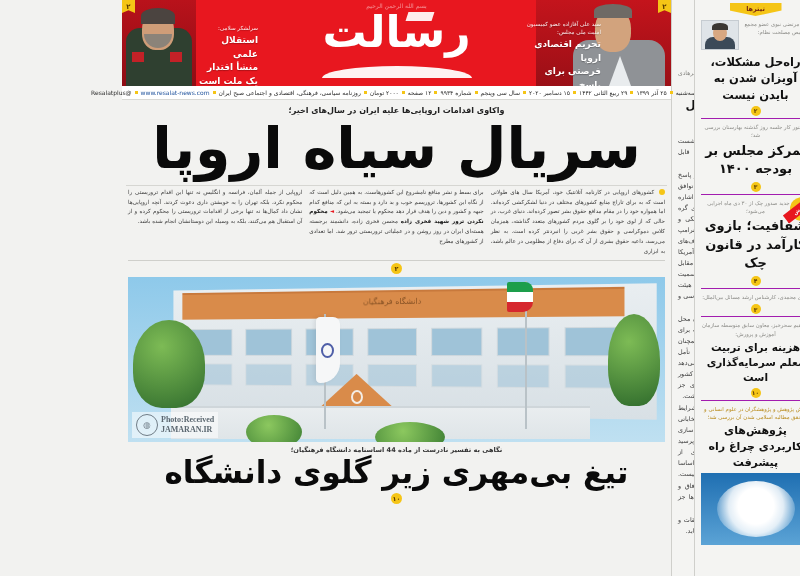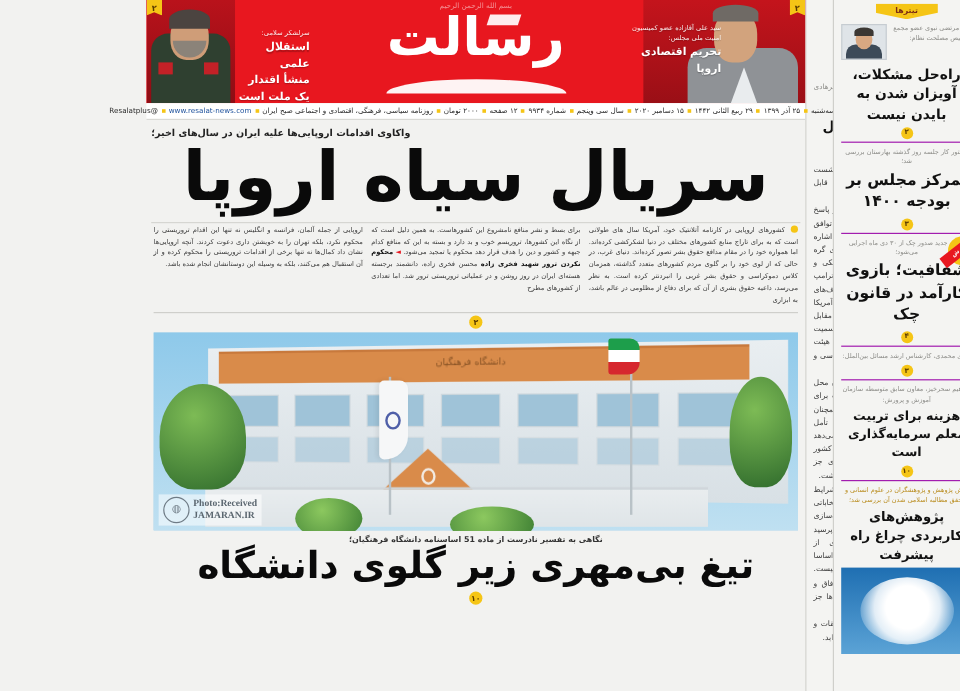--- a/index.html
+++ b/index.html
@@ -116,21 +116,21 @@
   .datebar .row { display: flex; align-items: center; gap: 3px; font-size: 6px; color: #2a2a2a; white-space: nowrap; }
   .datebar .sep { width: 3px; height: 3px; background: #f5c516; display: inline-block; }
   .datebar .site { color: #1b4f9b; }
 
   
   .center {
     position: absolute; top: 100px; right: 129px; left: 122px; bottom: 0;
     background: #f2f2f0; padding: 0 4px;
   }
   .kicker {
-    text-align: left; font-size: 8px; font-weight: bold; color: #222;
+    text-align: center; font-size: 8px; font-weight: bold; color: #222;
     padding: 6px 0 2px 0; letter-spacing: .1px;
   }
   .main-headline {
     text-align: center; font-size: 57px; font-weight: bold; color: #0a0a0a;
     line-height: 1.05; letter-spacing: -1px; padding: 2px 0 6px 0;
   }
   .cols {
     display: flex; gap: 7px; direction: rtl; padding: 2px 2px 0 2px;
     border-top: 1px solid #d6d6d2;
   }
@@ -315,20 +315,21 @@
       <div style="position:absolute;right:6px;bottom:0;width:92px;height:46px;background:#8f9296;border-radius:16px 16px 0 0;"></div>
       <div style="position:absolute;right:40px;bottom:0;width:22px;height:30px;background:#e9ecee;clip-path:polygon(50% 0,100% 100%,0 100%);"></div>
       <div class="ph-face" style="right:40px;top:8px;width:36px;height:44px;background:#d2a37d;"></div>
       <div style="position:absolute;right:39px;top:4px;width:38px;height:14px;border-radius:50% 50% 0 0;background:#6f6a65;"></div>
       <div class="pagebadge-corner" style="right:0;top:0;">۲</div>
     </div>
 
     <div class="mh-quote" style="right:70px; top:20px; width:76px;">
       <span class="who">سید علی آقازاده عضو کمیسیون امنیت ملی مجلس:</span>
       <span style="display:block">تحریم اقتصادی اروپا</span>
+      <span style="display:block">فرصتی برای پاسخ</span>
 
     </div>
   </div>
 
   <div class="datebar">
     <div class="row">
       <span class="sep"></span>
       <span>سه‌شنبه</span>
       <span class="sep"></span>
       <span>۲۵ آذر ۱۳۹۹</span>
@@ -425,21 +426,21 @@
 
       <div class="watermark">
         <div class="wm-circle">◍</div>
         <div class="wm-txt">
           <div>Photo:Received</div>
           <div>JAMARAN.IR</div>
         </div>
       </div>
     </div>
 
-    <div class="bottom-kicker">نگاهی به تفسیر نادرست از ماده 51 اساسنامه دانشگاه فرهنگیان؛</div>
+    <div class="bottom-kicker">نگاهی به تفسیر نادرست از ماده 44 اساسنامه دانشگاه فرهنگیان؛</div>
     <div class="bottom-headline">تیغ بی‌مهری زیر گلوی دانشگاه</div>
     <div class="page-pill">۱۰</div>
   </div>
 
   <div class="sidebar">
     <div class="titr-tab">تیترها</div>
 
     <div class="sb-item">
       <div class="sb-photo" style="float:left;margin-bottom:2px;">
         <div class="b2"></div>

